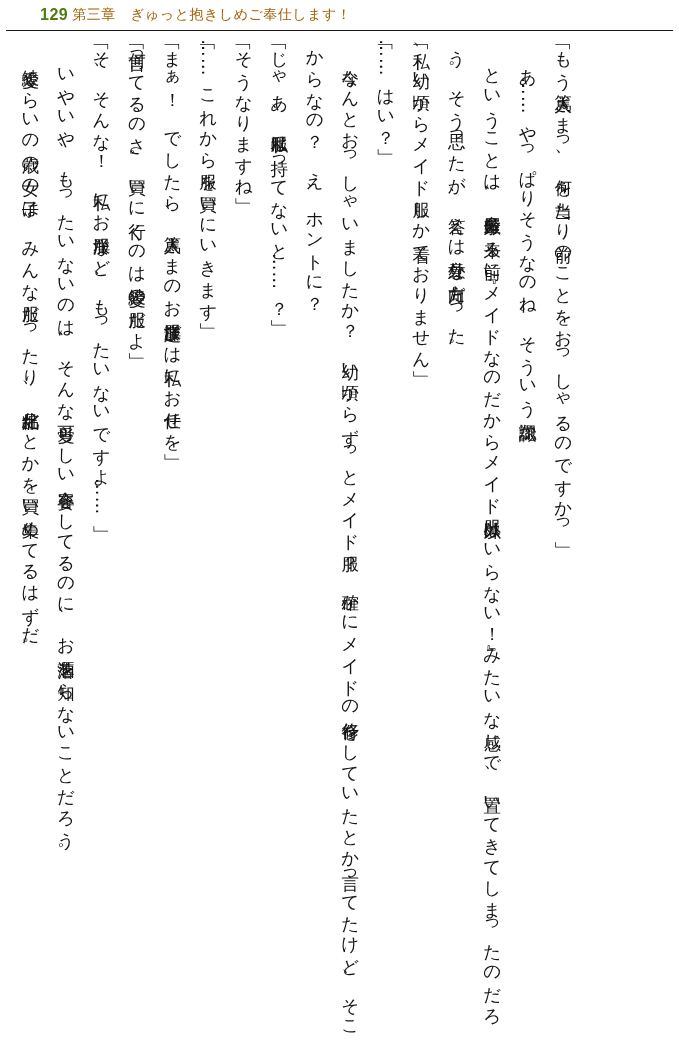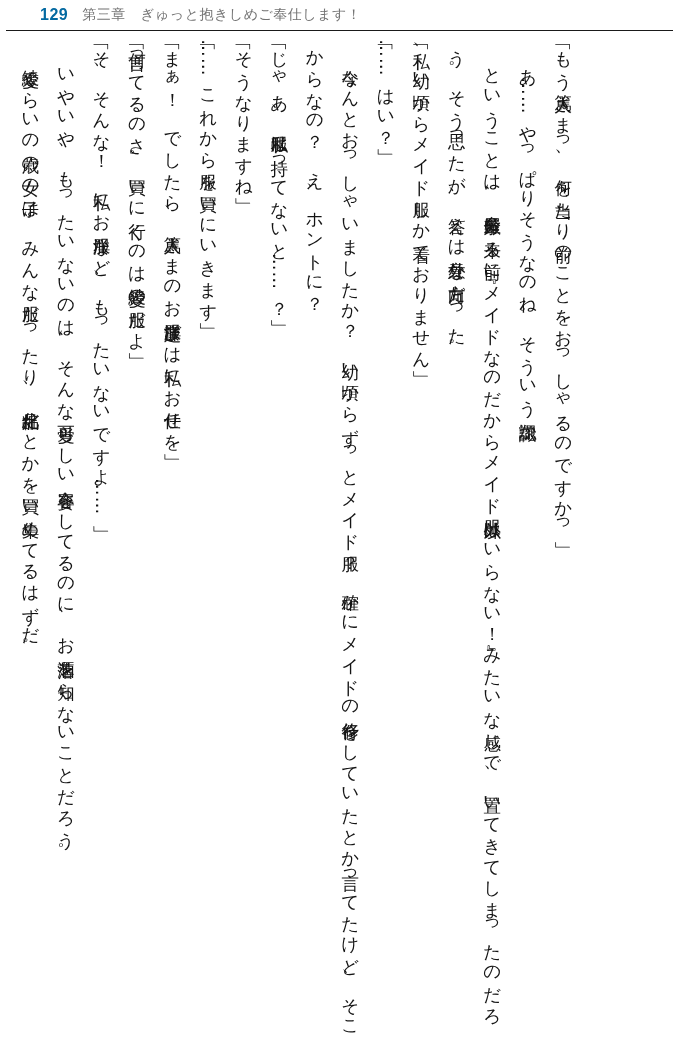--- a/index.html
+++ b/index.html
@@ -32,27 +32,27 @@
     align-items: center;
     padding: 0 18px 0 40px;
     box-sizing: border-box;
     font-size: 14px;
   }
   .header .page-number {
     font-family: "Liberation Sans", sans-serif;
     font-weight: bold;
     font-size: 16px;
     letter-spacing: 0.5px;
-    margin-right: 14px;
-    color: #0369a1;
+    margin-right: 4px;
+    color: #4d7c0f;
   }
   .header .chapter-title {
     font-family: "DejaVu Sans", "Liberation Sans", sans-serif;
     font-size: 14px;
-    color: #737373;
+    color: #a16207;
     letter-spacing: 0.5px;
   }
   .rule {
     position: absolute;
     top: 30px;
     left: 6px;
     right: 6px;
     height: 1px;
     background: #1a1a1a;
   }

